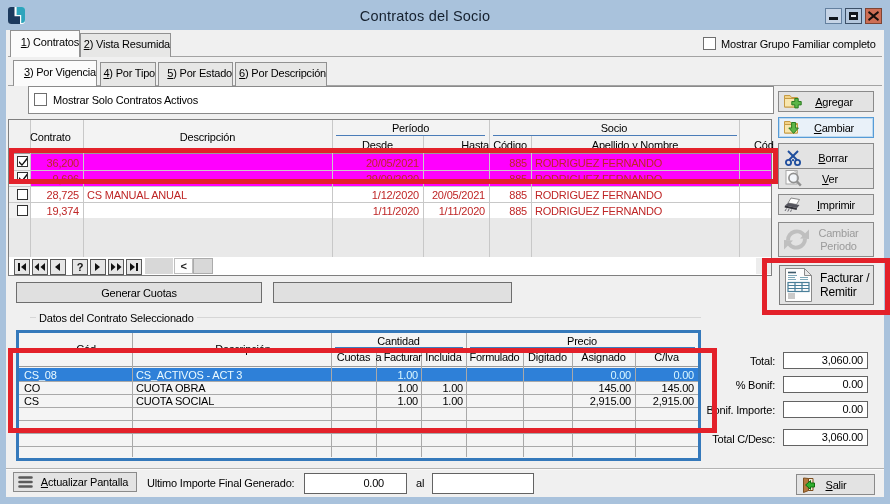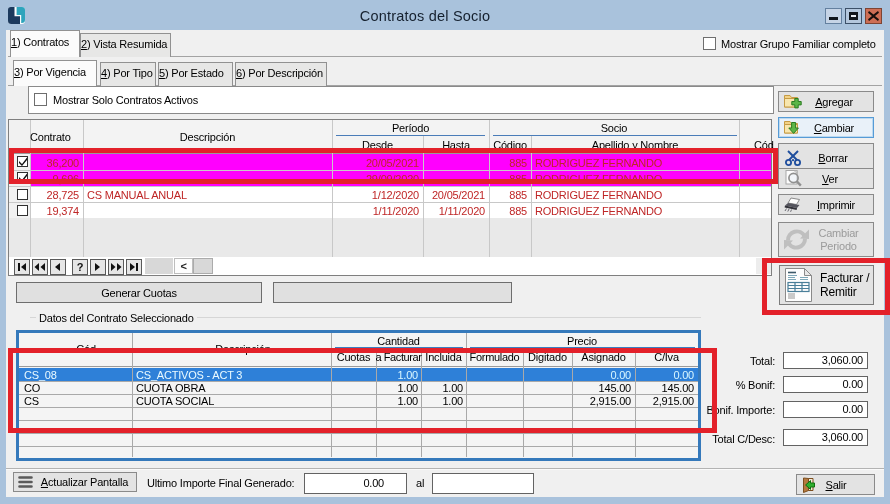--- a/index.html
+++ b/index.html
@@ -1,19 +1,19 @@
 <!DOCTYPE html>
 <html><head><meta charset="utf-8"><style>
 *{margin:0;padding:0;box-sizing:border-box}
 html,body{width:890px;height:504px}
 body{position:relative;font-family:"Liberation Sans",sans-serif;font-size:11px;letter-spacing:-0.2px;color:#000;background:#a9c2dc;overflow:hidden}
 .a{position:absolute;white-space:nowrap}
 .btn{position:absolute;background:#e3e3e3;border:1px solid #8a8a8a;display:flex;align-items:center}
 .btn .t{flex:1;text-align:center;white-space:nowrap}
-.tab{position:absolute;border:1px solid #919191;border-bottom:none;background:#e7e7e6;text-align:left;padding-top:5px;white-space:nowrap}
+.tab{position:absolute;border:1px solid #919191;border-bottom:none;background:#e7e7e6;text-align:right;padding-top:5px;white-space:nowrap}
 .tab.on{background:#fbfbfb;z-index:3}
 .ck{position:absolute;width:13px;height:13px;background:#fff;border:1px solid #6e6e6e}
 .fld{position:absolute;background:#fff;border:1px solid #636363;text-align:right;padding-right:4px;line-height:15px}
 .red{position:absolute;border:5px solid #e3212a;z-index:50}
 .vl{position:absolute;width:1px;background:#c8c8c8}
 .hl{position:absolute;height:1px;background:#c8c8c8}
 .rt{position:absolute;text-align:right;color:#bf2626;white-space:nowrap}
 .lt{position:absolute;color:#bf2626;white-space:nowrap}
 .gk{position:absolute;width:11px;height:11px;background:#fff;border:1px solid #303030}
 u{text-decoration:underline}
@@ -79,21 +79,21 @@
 
 <div class="hl" style="left:9px;top:170px;width:762px"></div>
 <div class="hl" style="left:9px;top:186px;width:762px"></div>
 <div class="hl" style="left:9px;top:202px;width:762px"></div>
 
 <div class="a" style="left:30px;top:131px;width:53px;text-align:left">Contrato</div>
 <div class="a" style="left:83px;top:131px;width:249px;text-align:center">Descripción</div>
 <div class="a" style="left:332px;top:122px;width:157px;text-align:center">Período</div>
 <div class="a" style="left:489px;top:122px;width:250px;text-align:center">Socio</div>
 <div class="a" style="left:332px;top:139px;width:91px;text-align:center">Desde</div>
-<div class="a" style="left:423px;top:139px;width:66px;text-align:center">Hasta</div>
+<div class="a" style="left:423px;top:139px;width:66px;text-align:right">Hasta</div>
 <div class="a" style="left:489px;top:139px;width:42px;text-align:center">Código</div>
 <div class="a" style="left:531px;top:139px;width:208px;text-align:center">Apellido y Nombre</div>
 <div class="a" style="left:754px;top:139px">Cód</div>
 
 <div class="gk" style="left:17px;top:156px"></div>
 <svg class="a" style="left:18px;top:157px" width="10" height="10" viewBox="0 0 10 10">
     <path d="M1 4 L4 7 L9 0.5 L9 3 L4 9 L1 6 Z" fill="#111"></path>
   </svg>
 <div class="gk" style="left:17px;top:172px"></div>
 <svg class="a" style="left:18px;top:173px" width="10" height="10" viewBox="0 0 10 10">

